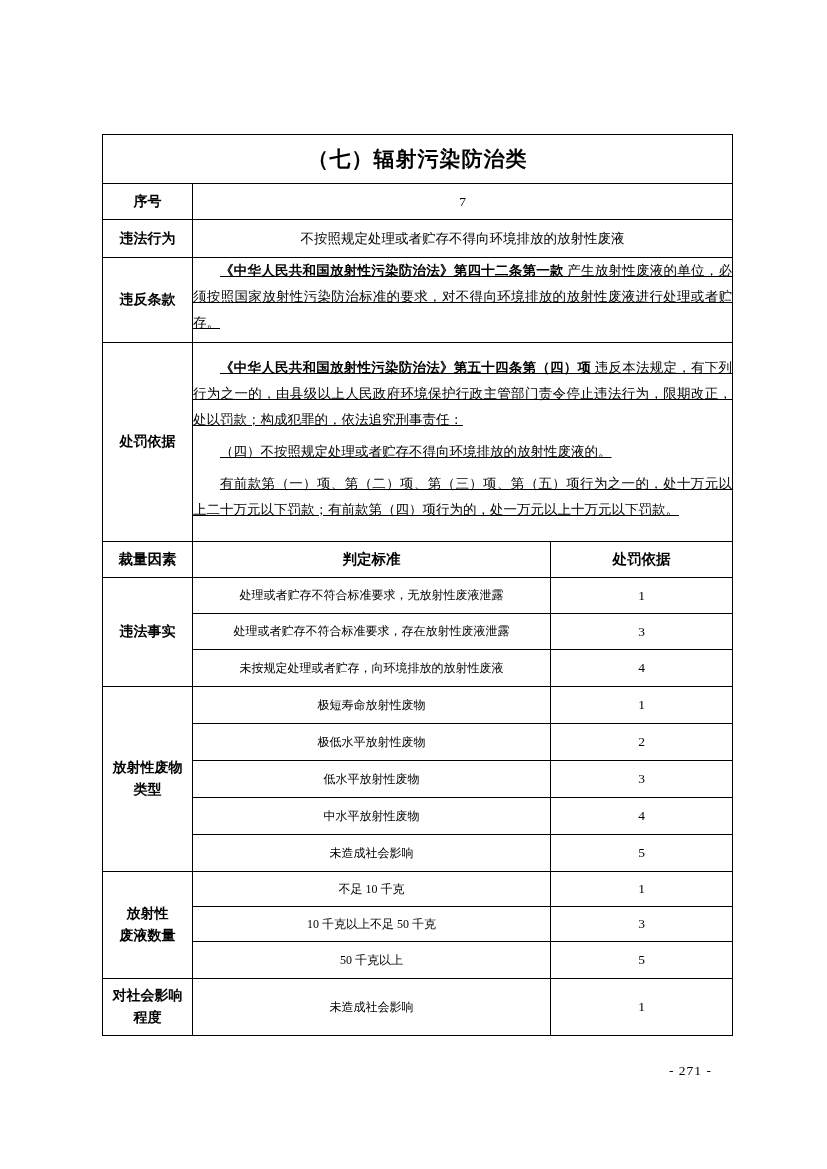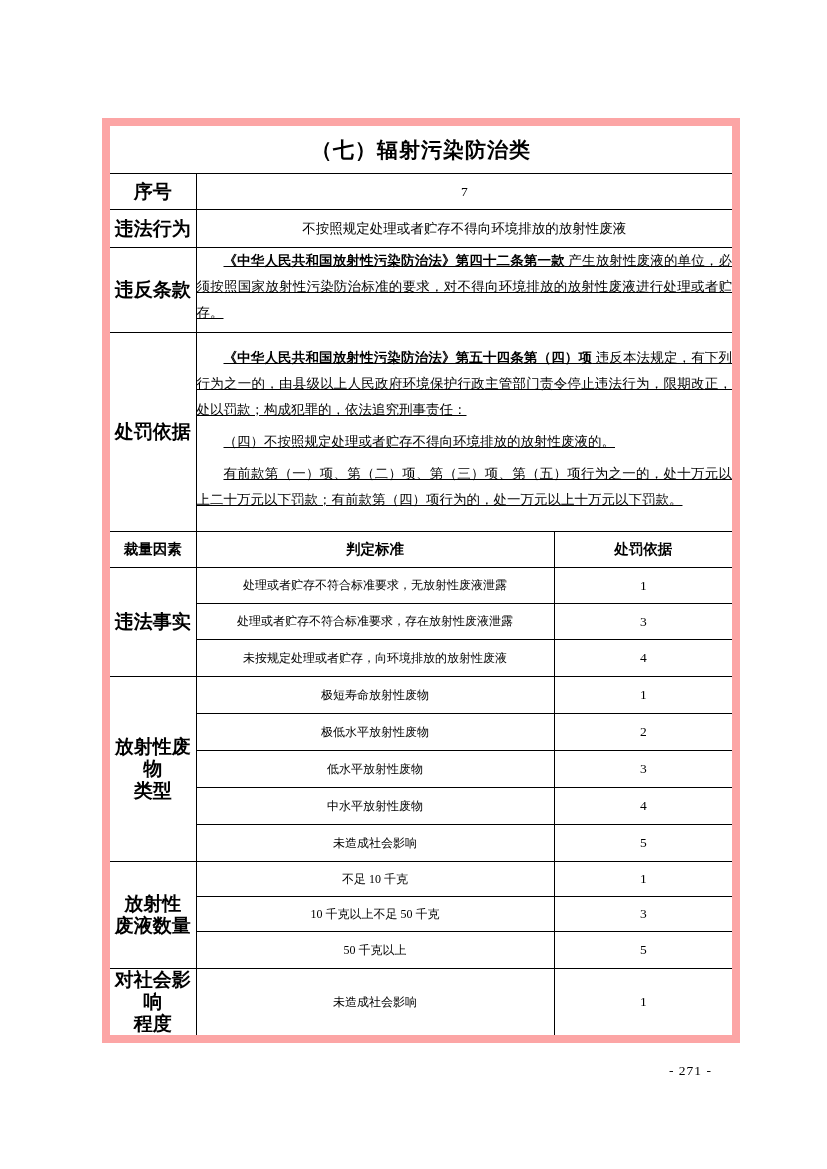--- a/index.html
+++ b/index.html
@@ -8,43 +8,43 @@
     background: #ffffff;
     font-family: "Liberation Serif", "DejaVu Serif", serif;
     color: #000000;
     position: relative;
     overflow: hidden;
   }
   .page { position: absolute; inset: 0; background: #ffffff; }
 
   table.doc-table {
     position: absolute;
-    left: 102px; top: 118px;
+    left: 102px; top: 134px;
     width: 630px;
     border-collapse: collapse;
     table-layout: fixed;
-    border: 8px solid #fca5a5;
+    border: 1px solid #fca5a5;
   }
   table.doc-table td {
     border: 1px solid #000000;
     padding: 0;
     overflow: hidden;
     vertical-align: middle;
   }
   td.title-cell {
     height: 47px;
     text-align: center;
     font-weight: bold;
     font-size: 21px;
     letter-spacing: 1px;
     vertical-align: middle;
   }
   td.lbl {
     font-weight: bold;
-    font-size: 19px;
+    font-size: 14px;
     text-align: center;
     vertical-align: middle;
     white-space: pre-line;
     line-height: 22px;
     padding: 2px;
   }
   td.val {
     font-size: 13.5px;
     vertical-align: top;
     padding-top: 7px;

